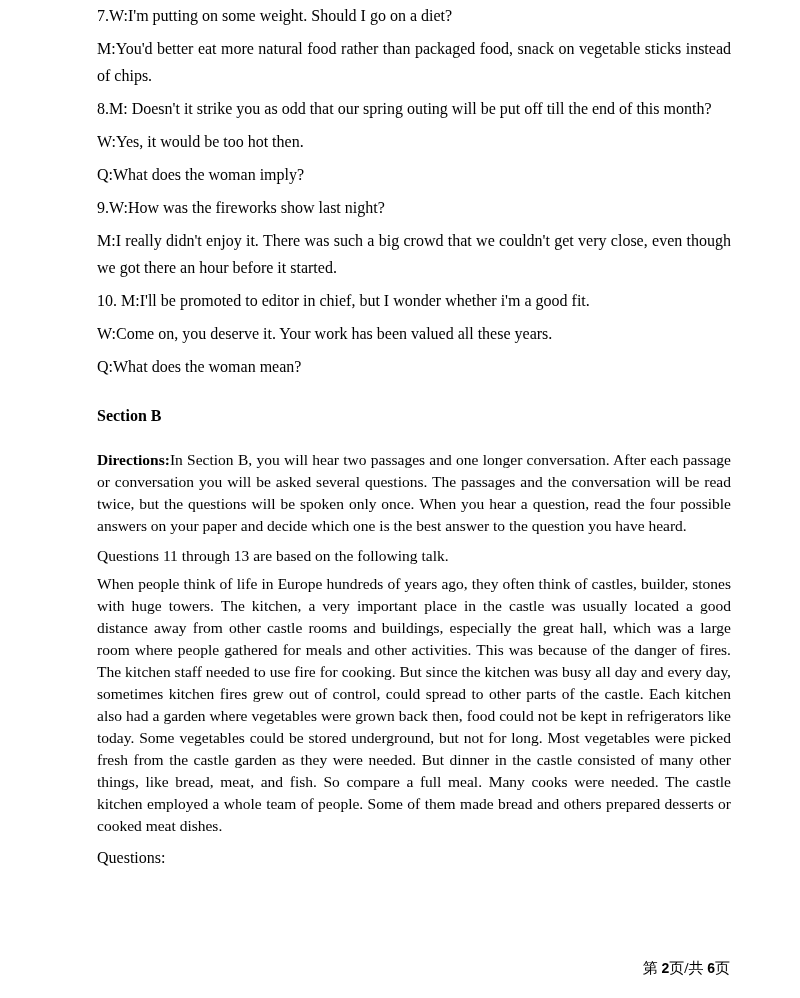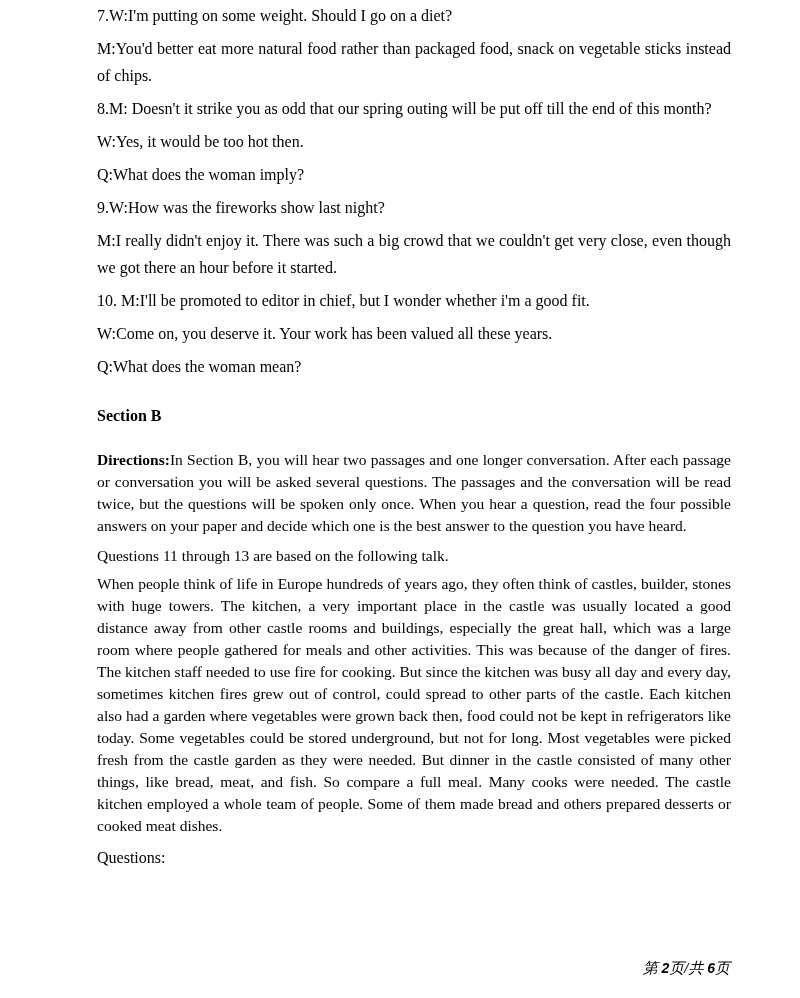--- a/index.html
+++ b/index.html
@@ -56,21 +56,20 @@
   }
   
   .footer {
     position: absolute;
     top: 958px;
     right: 70px;
     font-size: 15px;
     line-height: 20px;
     font-family: "Liberation Serif", serif;
     white-space: nowrap;
-    font-style: italic;
   }
   .footer .num { font-weight: bold; font-family: "Liberation Sans", sans-serif; font-size: 14px; }
   .footer .sep { font-weight: bold; }
 </style>
 </head>
 <body>
 
 <div class="page">
 
   <div class="dialog">

